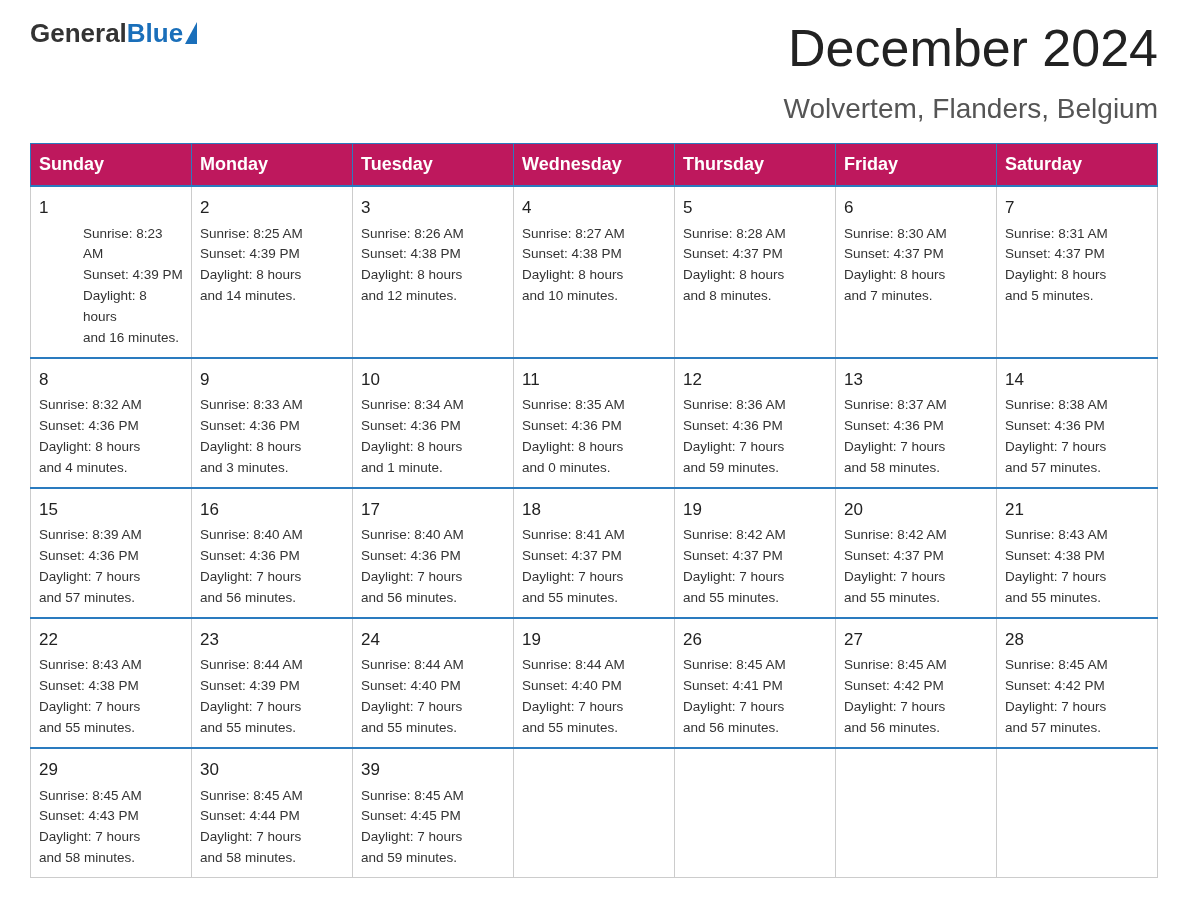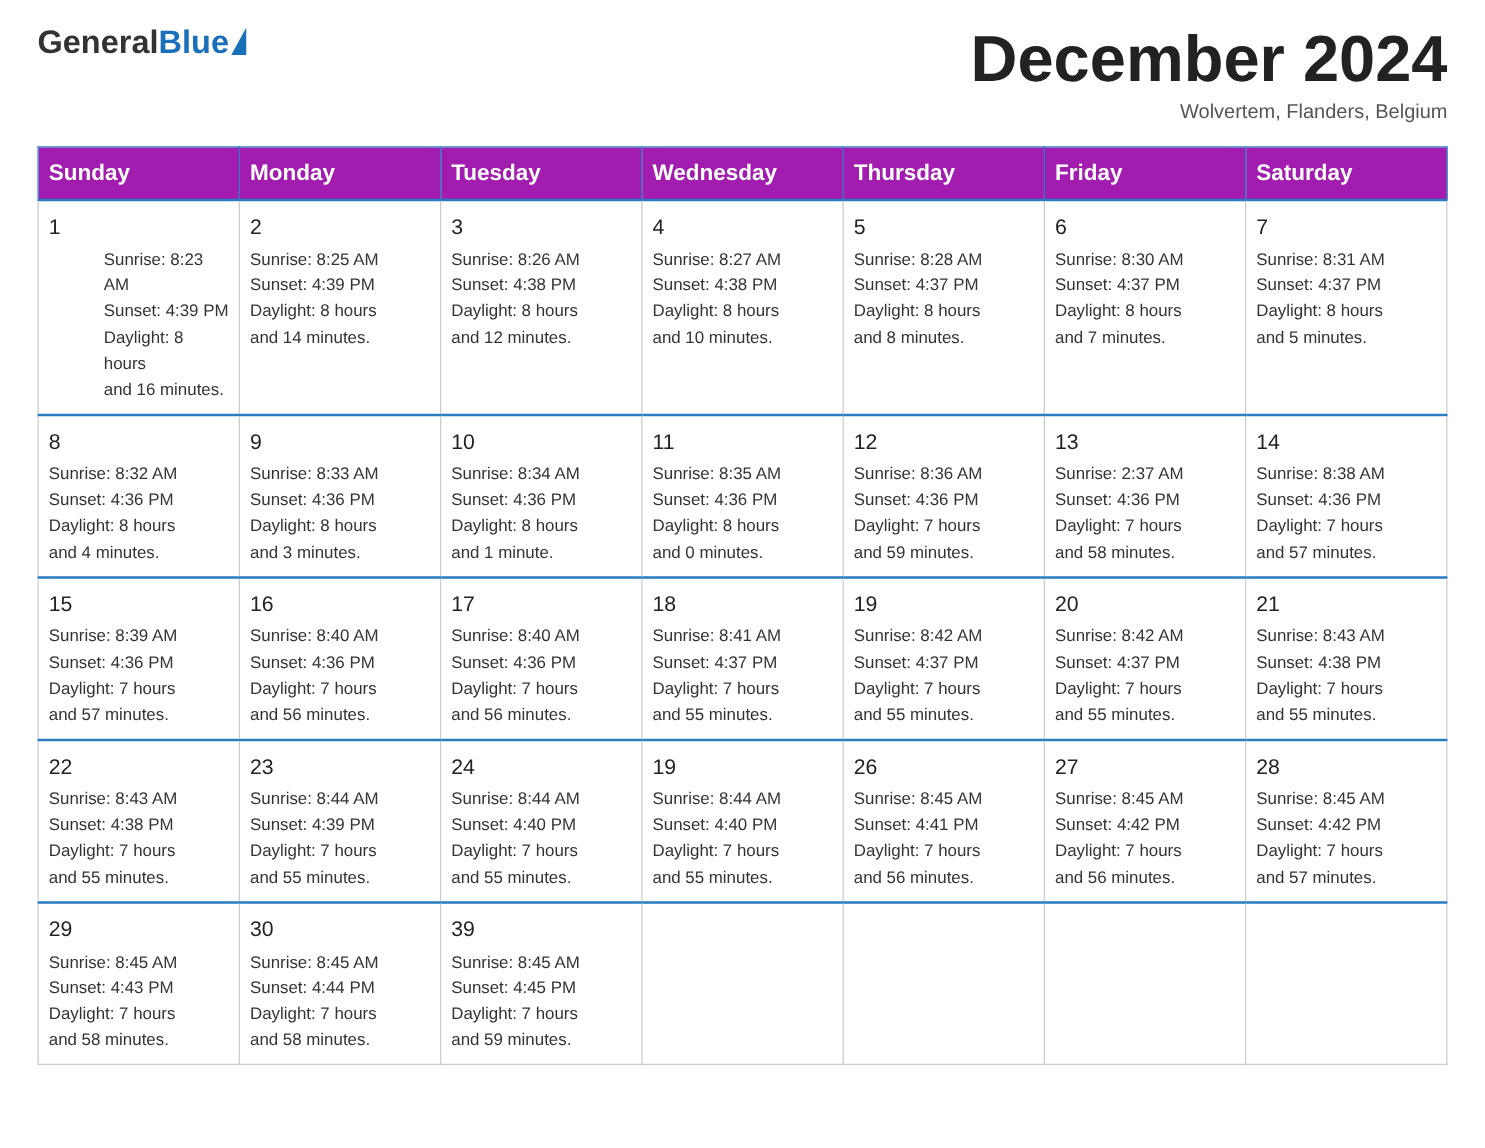--- a/index.html
+++ b/index.html
@@ -45,37 +45,37 @@
       display: inline-block;
       margin-left: 2px;
       position: relative;
       top: 0px;
     }
     .title-area {
       text-align: right;
     }
     .month-title {
       font-size: 52px;
-      font-weight: bold;
+      font-weight: normal;
       color: #222;
       line-height: 1.1;
       margin-left: 29px;
     }
     .location-title {
-      font-size: 16px;
+      font-size: 28px;
       color: #555;
-      margin-top: 4px;
+      margin-top: 16px;
     }
     table {
       width: 100%;
       border-collapse: collapse;
       table-layout: fixed;
     }
     thead tr th {
-      background-color: #a21caf;
+      background-color: #be185d;
       color: #fff;
       font-size: 18px;
       font-weight: bold;
       padding: 10px 8px;
       text-align: left;
       border: 1px solid #2a7bbf;
     }
     tbody tr td {
       vertical-align: top;
       padding: 8px 8px;
@@ -214,21 +214,21 @@
         </td>
         <td>
           <span class="day-number">12</span>
           <div class="day-info" style="white-space: pre-line;">Sunrise: 8:36 AM
 Sunset: 4:36 PM
 Daylight: 7 hours
 and 59 minutes.</div>
         </td>
         <td>
           <span class="day-number">13</span>
-          <div class="day-info" style="white-space: pre-line;">Sunrise: 2:37 AM
+          <div class="day-info" style="white-space: pre-line;">Sunrise: 8:37 AM
 Sunset: 4:36 PM
 Daylight: 7 hours
 and 58 minutes.</div>
         </td>
         <td>
           <span class="day-number">14</span>
           <div class="day-info" style="white-space: pre-line;">Sunrise: 8:38 AM
 Sunset: 4:36 PM
 Daylight: 7 hours
 and 57 minutes.</div>

